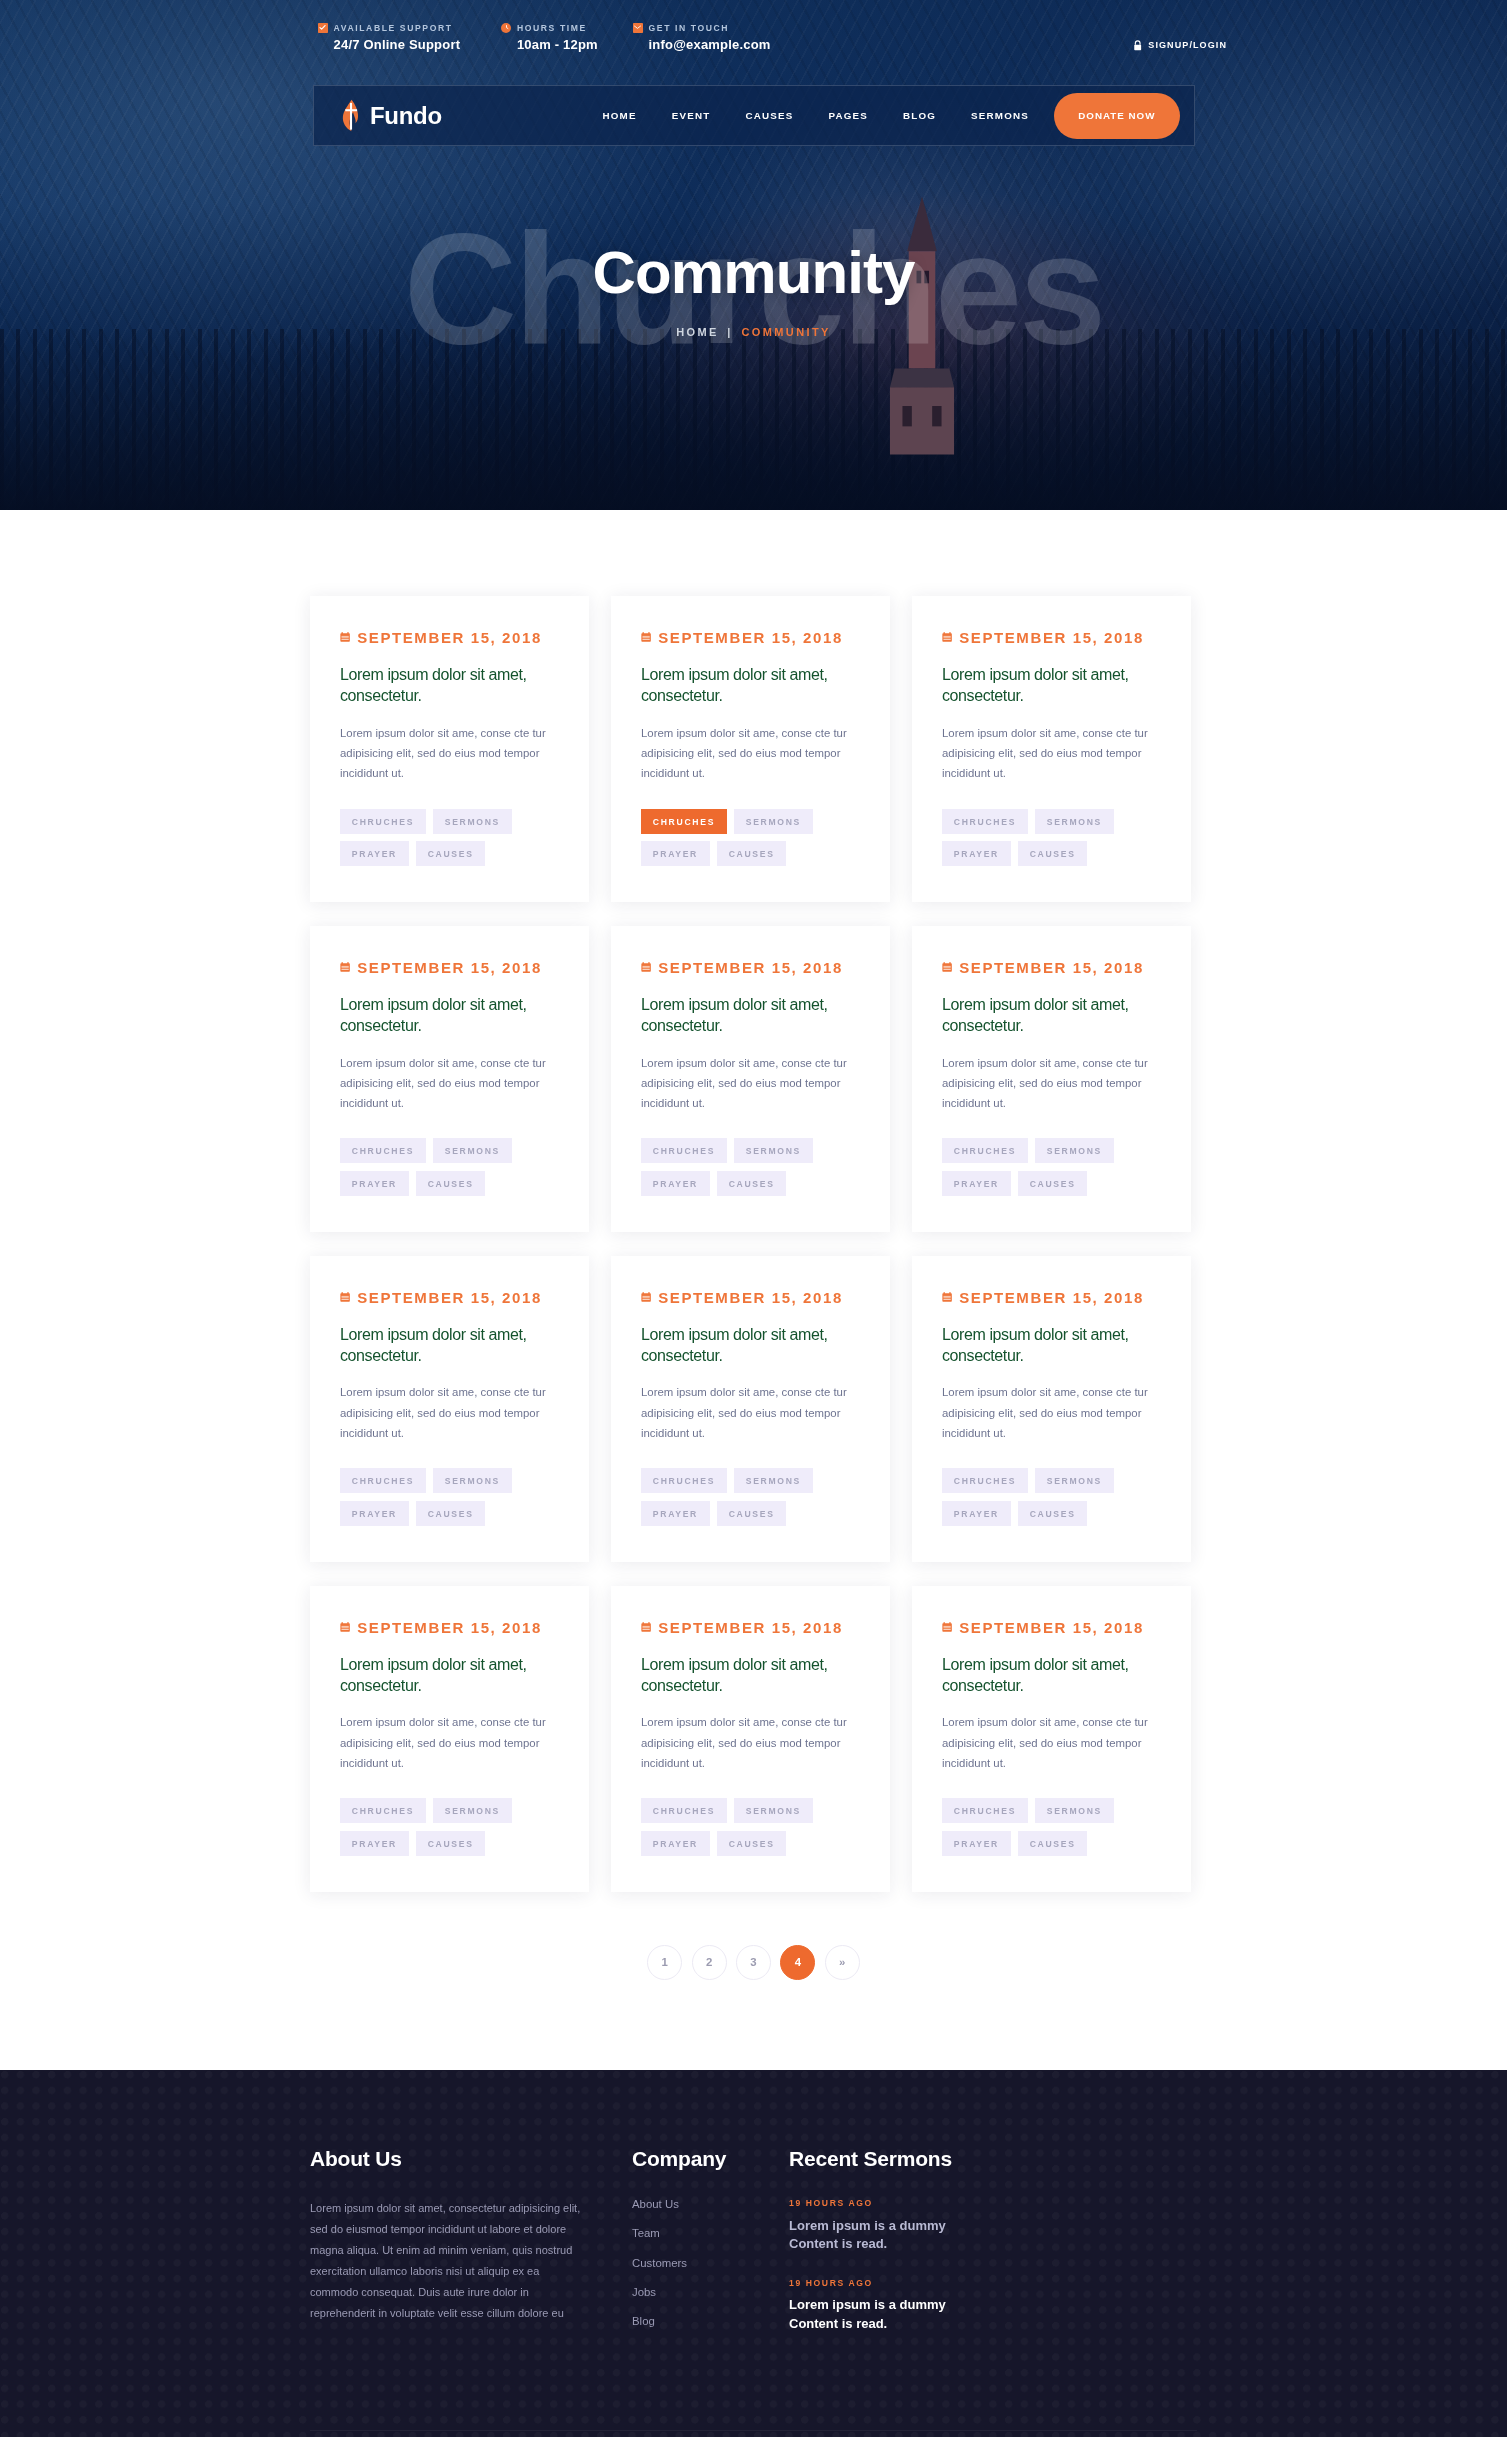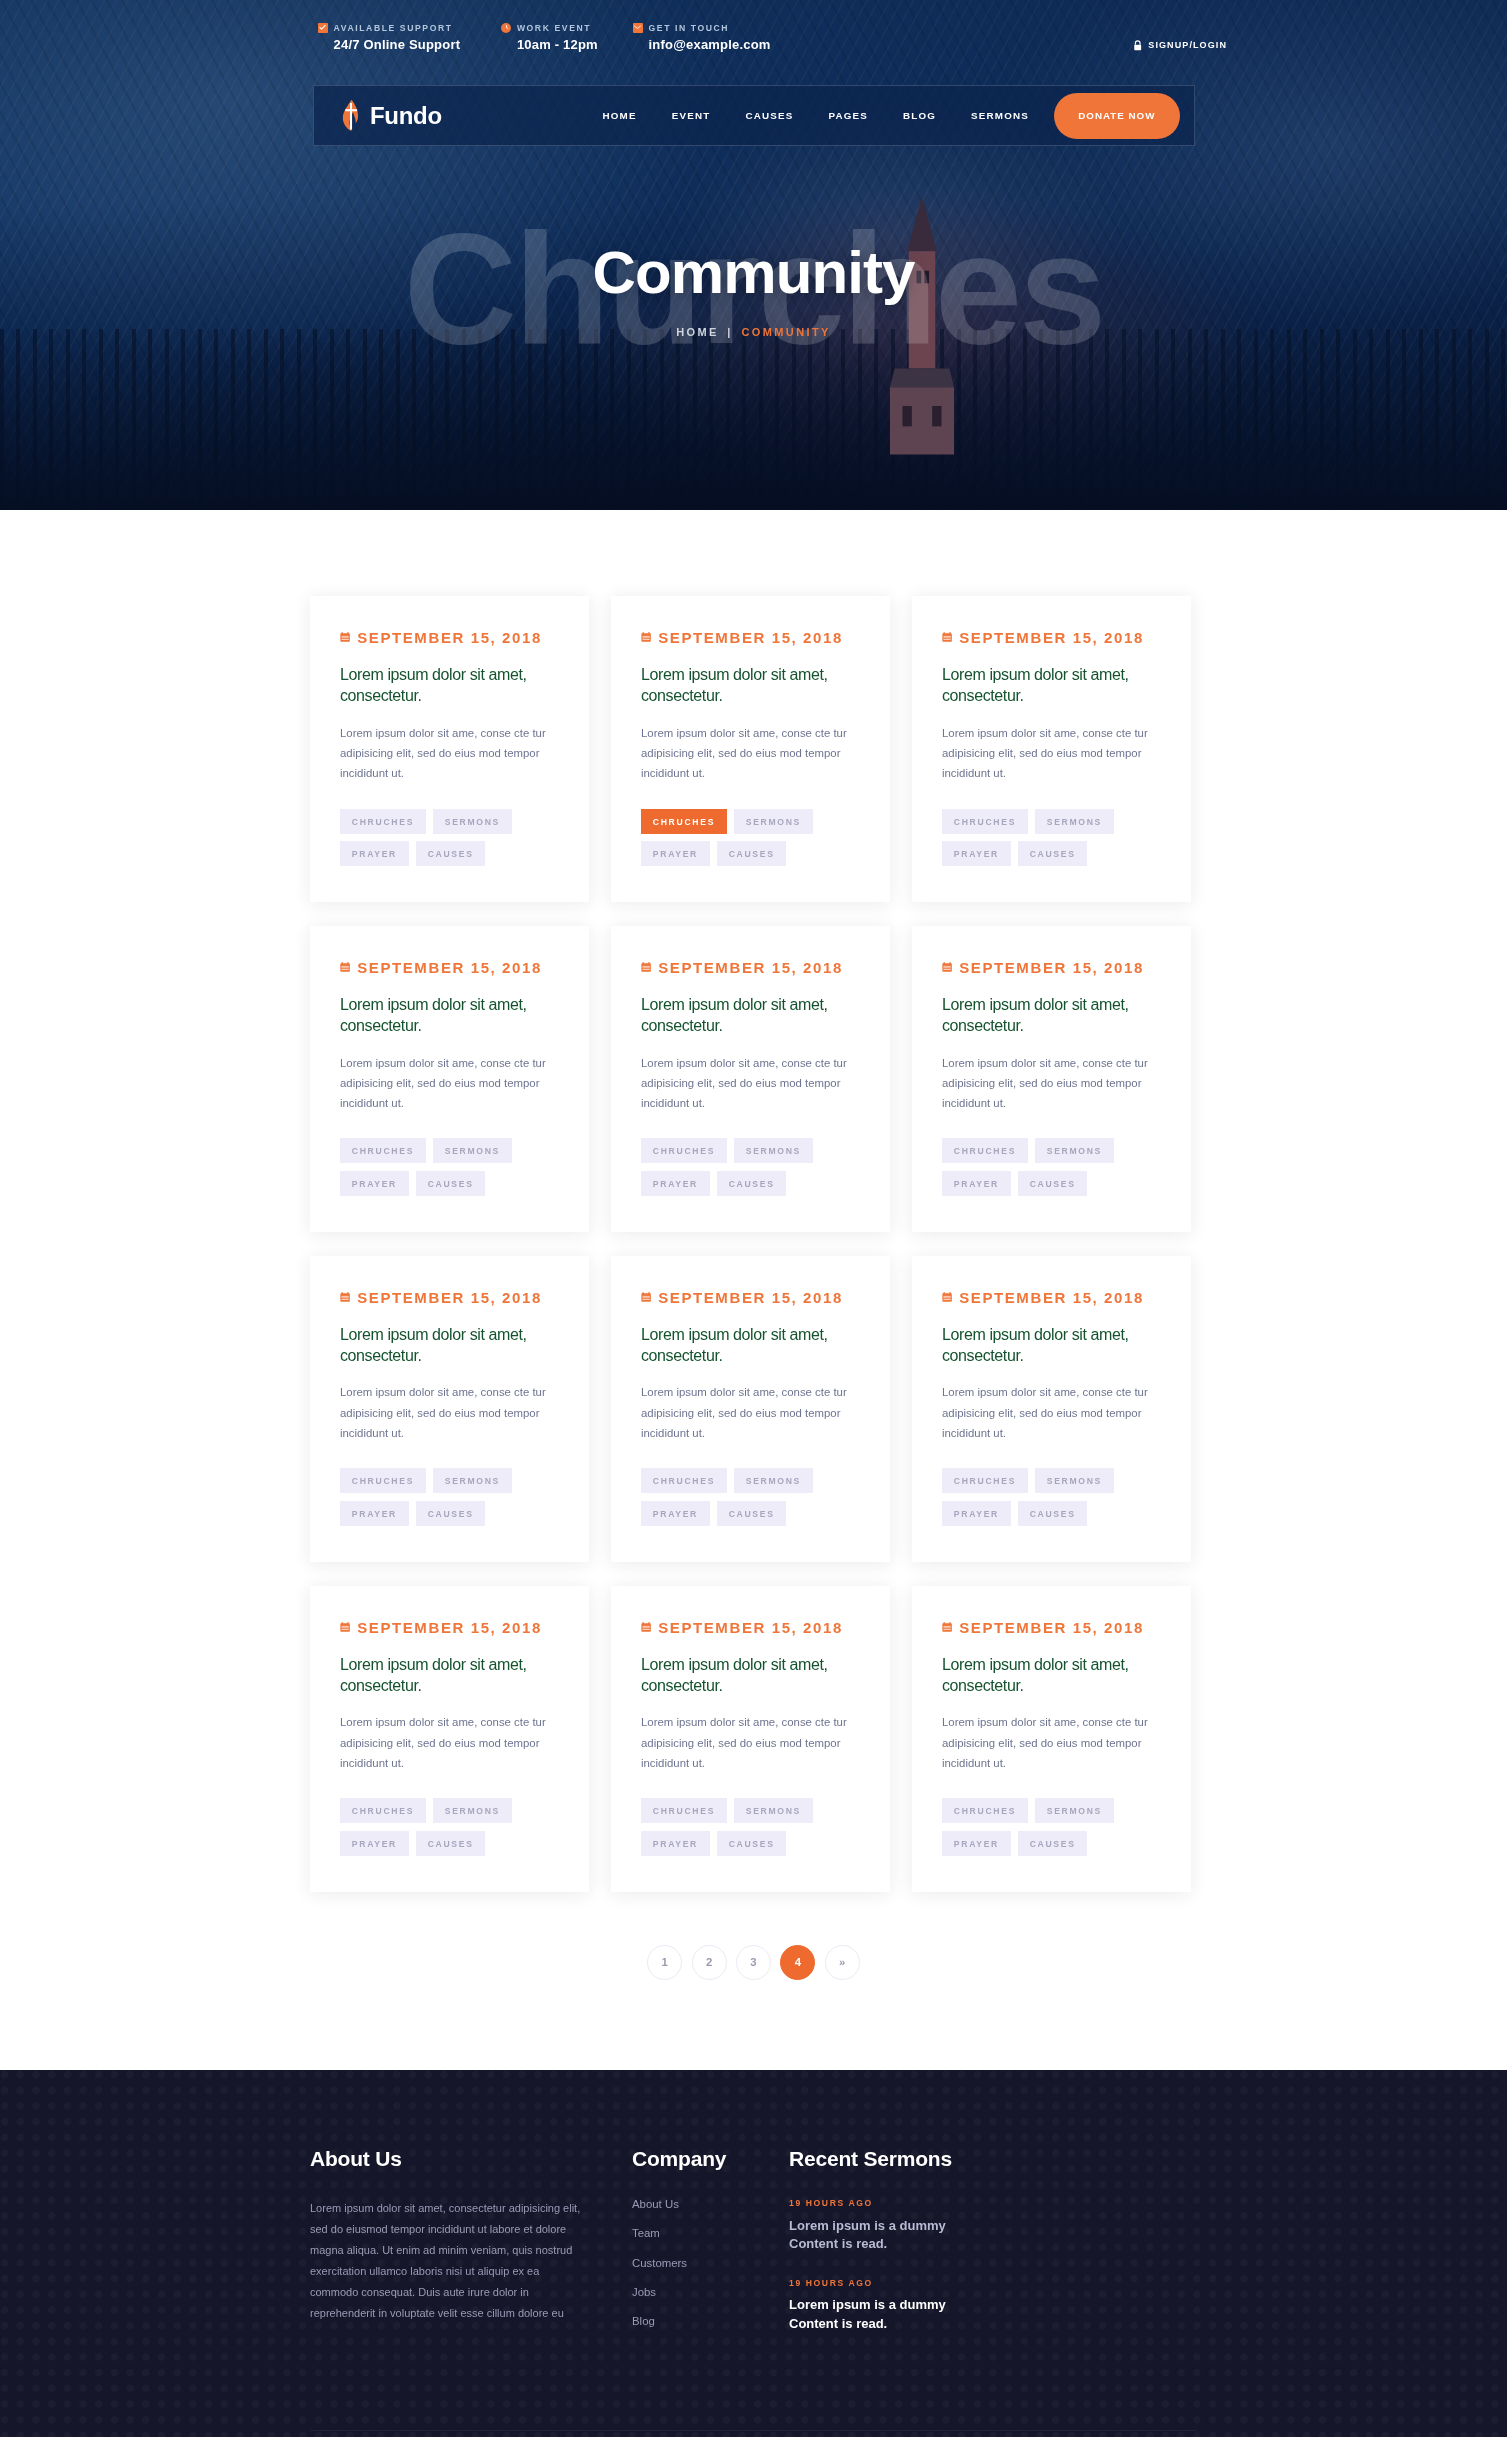--- a/index.html
+++ b/index.html
@@ -434,21 +434,21 @@
         <div class="tb-val">24/7 Online Support</div>
       </div>
 
       <div class="tb-item wt">
         <div class="tb-label">
           <span class="icon-circ">
             <svg width="7" height="7" viewBox="0 0 10 10">
                 <path d="M5 2.2 V5.2 L7 6.4" stroke="#fff" stroke-width="1.3" fill="none" stroke-linecap="round"></path>
               </svg>
           </span>
-          <span>WORK EVENT</span>
+          <span>HOURS TIME</span>
         </div>
         <div class="tb-val">10am - 12pm</div>
       </div>
 
       <div class="tb-item">
         <div class="tb-label">
           <span class="icon-sq">
             <svg width="7" height="6.3" viewBox="0 0 12 10">
                 <path d="M0.8 1.4 L6 5.4 L11.2 1.4" stroke="#fff" stroke-width="1.5" fill="none" stroke-linecap="round" stroke-linejoin="round"></path>
               </svg>

